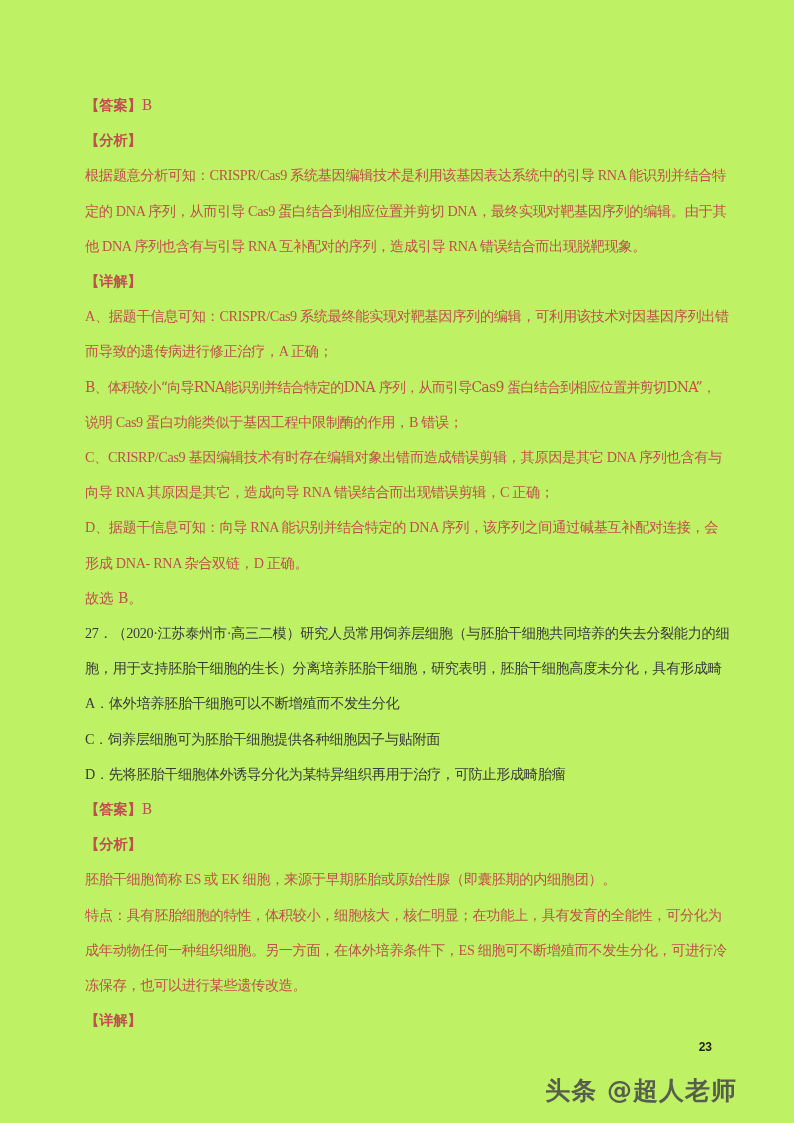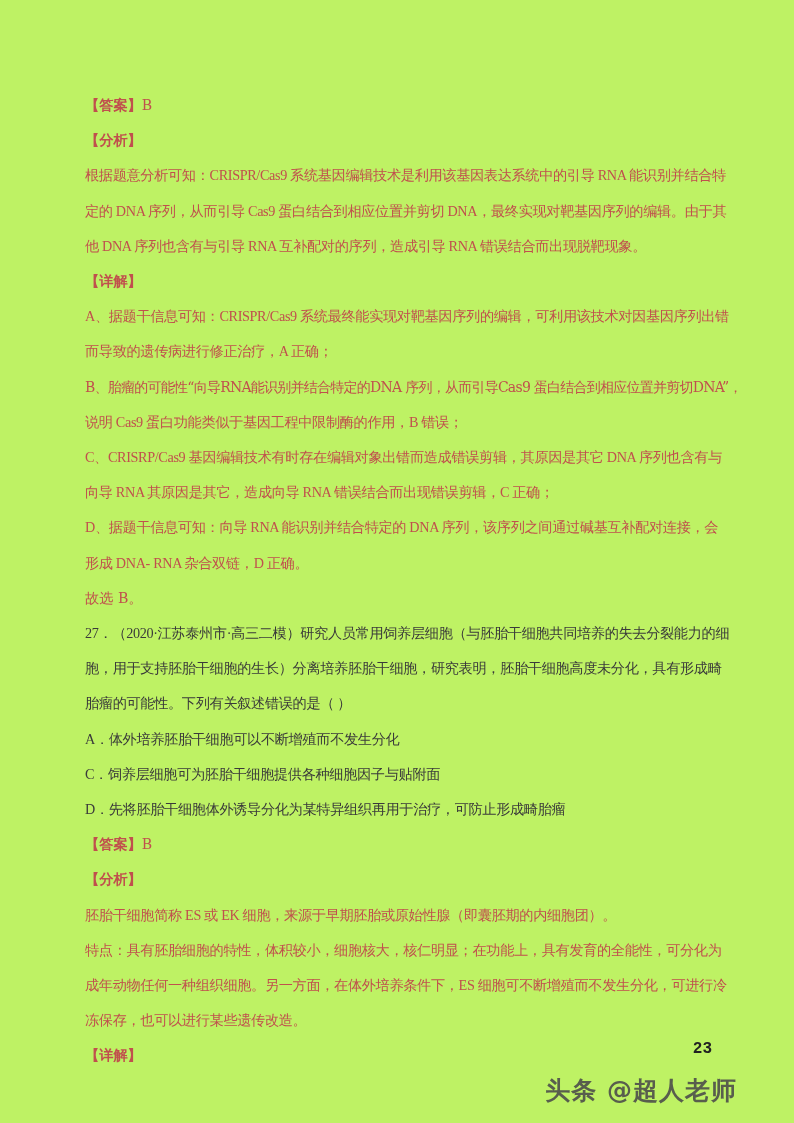--- a/index.html
+++ b/index.html
@@ -43,24 +43,24 @@
     letter-spacing: -0.75px;
     font-size: 14.0px;
   }
   .bracket {
     font-weight: bold;
   }
   .page-number {
     position: absolute;
     right: 82px;
     top: 1040px;
-    font-size: 16px;
+    font-size: 12px;
     font-weight: bold;
     color: #222222;
-    font-family: Liberation Mono, monospace;
+    font-family: Liberation Sans, sans-serif;
   }
   .watermark {
     position: absolute;
     right: 57px;
     top: 1074px;
     font-size: 25px;
     font-weight: bold;
     color: #4a4a4a;
     letter-spacing: 1px;
     font-family: "DejaVu Sans", "Liberation Sans", sans-serif;
@@ -80,32 +80,31 @@
     <div class="line bracket">【分析】</div>
 
     <div class="line tight">根据题意分析可知：CRISPR/Cas9 系统基因编辑技术是利用该基因表达系统中的引导 RNA 能识别并结合特</div>
     <div class="line tight">定的 DNA 序列，从而引导 Cas9 蛋白结合到相应位置并剪切 DNA，最终实现对靶基因序列的编辑。由于其</div>
     <div class="line tight">他 DNA 序列也含有与引导 RNA 互补配对的序列，造成引导 RNA 错误结合而出现脱靶现象。</div>
 
     <div class="line bracket">【详解】</div>
 
     <div class="line tight">A、据题干信息可知：CRISPR/Cas9 系统最终能实现对靶基因序列的编辑，可利用该技术对因基因序列出错</div>
     <div class="line tight">而导致的遗传病进行修正治疗，A 正确；</div>
-    <div class="line tighter">B、胎瘤的可能性“向导RNA能识别并结合特定的DNA 序列，从而引导Cas9 蛋白结合到相应位置并剪切DNA”，</div>
+    <div class="line tighter">B、体积较小“向导RNA能识别并结合特定的DNA 序列，从而引导Cas9 蛋白结合到相应位置并剪切DNA”，</div>
     <div class="line tight">说明 Cas9 蛋白功能类似于基因工程中限制酶的作用，B 错误；</div>
     <div class="line tight">C、CRISRP/Cas9 基因编辑技术有时存在编辑对象出错而造成错误剪辑，其原因是其它 DNA 序列也含有与</div>
     <div class="line tight">向导 RNA 其原因是其它，造成向导 RNA 错误结合而出现错误剪辑，C 正确；</div>
     <div class="line tight">D、据题干信息可知：向导 RNA 能识别并结合特定的 DNA 序列，该序列之间通过碱基互补配对连接，会</div>
     <div class="line tight">形成 DNA- RNA  杂合双链，D 正确。</div>
 
     <div class="line">故选 B。</div>
 
     <div class="line black tight">27．（2020·江苏泰州市·高三二模）研究人员常用饲养层细胞（与胚胎干细胞共同培养的失去分裂能力的细</div>
     <div class="line black tight">胞，用于支持胚胎干细胞的生长）分离培养胚胎干细胞，研究表明，胚胎干细胞高度未分化，具有形成畸</div>
-    <div class="line black tight">胎瘤的可能性。下列有关叙述错误的是（      ）</div>
 
     <div class="line black tight">A．体外培养胚胎干细胞可以不断增殖而不发生分化</div>
     <div class="line black tight">C．饲养层细胞可为胚胎干细胞提供各种细胞因子与贴附面</div>
     <div class="line black tight">D．先将胚胎干细胞体外诱导分化为某特异组织再用于治疗，可防止形成畸胎瘤</div>
 
     <div class="line"><span class="bracket">【答案】</span><span>B</span></div>
 
     <div class="line bracket">【分析】</div>
 
     <div class="line tight">胚胎干细胞简称 ES 或 EK 细胞，来源于早期胚胎或原始性腺（即囊胚期的内细胞团）。</div>

